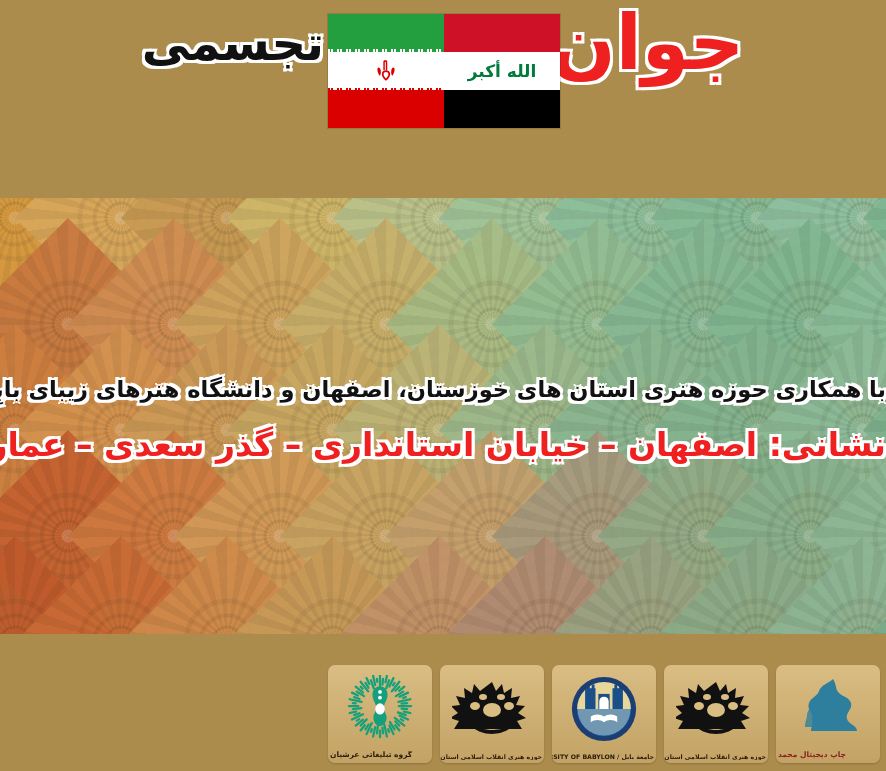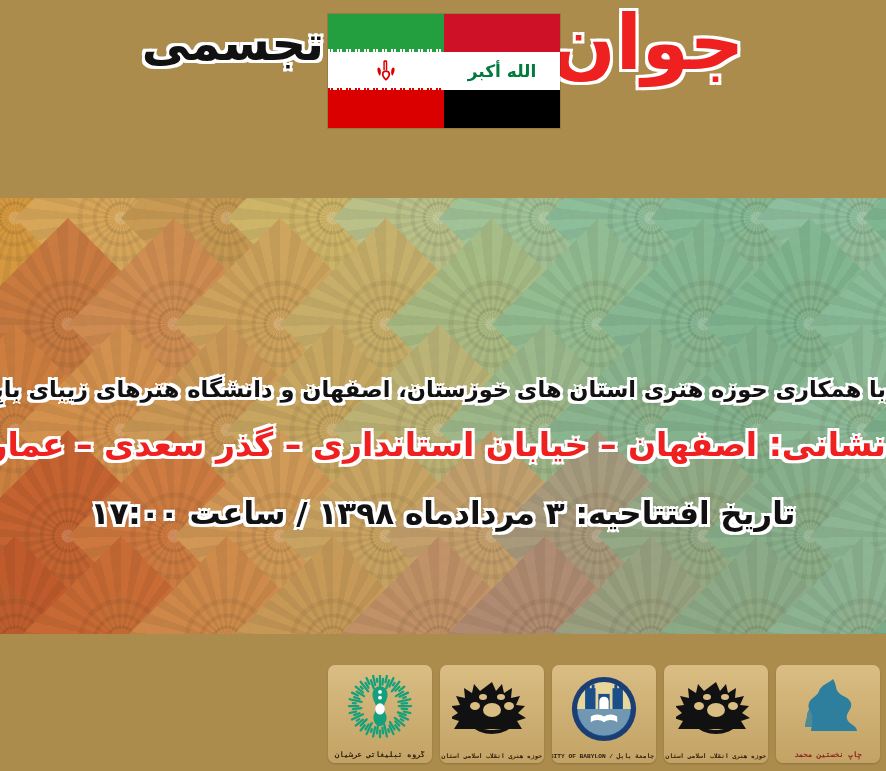--- a/index.html
+++ b/index.html
@@ -127,23 +127,23 @@
     padding-bottom:3px;
     overflow:hidden;
     box-shadow:0 1px 2px rgba(0,0,0,.18);
   }
   .logo-mark{
     flex:1;width:100%;
     display:flex;align-items:center;justify-content:center;
   }
   .logo-cap{
     font-size:7.5px;font-weight:bold;color:#2a1b0b;
-    text-align:center;line-height:1.15;direction:rtl;
+    text-align:left;line-height:1.15;direction:rtl;
     width:100%;padding:0 2px;
-    white-space:nowrap;overflow:hidden;font-family:Liberation Mono, monospace;
+    white-space:nowrap;overflow:hidden;
   }
   .logo-cap.sm{font-size:6.2px;}
   .logo-cap.red{color:#8c2020;}
 </style>
 </head>
 <body>
 
 <div class="poster">
 
   <div class="diamond-band" id="diamond-band">
@@ -222,33 +222,32 @@
   </div>
 
 
   <div id="title-line2-wrap">
     <span class="txt t-red" id="title-highlight" style="position:static;">جوان</span>
     <span class="txt t-black" id="title-line2" style="position:static;">هنرهای تجسمی</span>
   </div>
 
   <div class="txt t-black" id="partners">با همکاری حوزه هنری استان های خوزستان، اصفهان و دانشگاه هنرهای زیبای بابِل (بغداد)</div>
   <div class="txt t-red" id="address">نشانی: اصفهان – خیابان استانداری – گذر سعدی – عمارت سعدی</div>
-  <div class="txt t-black" id="opening">تاریخ افتتاحیه: ۳ مردادماه ۱۳۹۸ / ساعت ۱۷:۰۰</div>
 
   <div class="logo-strip" id="logo-strip">
       <div class="logo-card">
         <div class="logo-mark">
       <svg viewBox="0 0 70 62" width="70" height="62">
         <path d="M40 2c4 6 2 10 6 14s10 4 12 10-6 10-4 16 10 6 10 12H18c0-6 4-8 2-14s-6-8-4-14 8-6 10-12 10-8 14-12z" fill="#2e7f9e"></path>
         <path d="M22 26c2 4 0 8 2 12s6 6 6 12H12c0-6 2-8 2-12s4-8 8-12z" fill="#2e7f9e" opacity=".8"></path>
         <rect x="19" y="28" width="5" height="26" fill="#2e7f9e" opacity=".9"></rect>
         <path d="M21.5 24l3 5h-6z" fill="#2e7f9e"></path>
       </svg>
         </div>
-        <div class="logo-cap red">چاپ نخستین محمد</div>
+        <div class="logo-cap red">چاپ دیجیتال محمد</div>
       </div>
       <div class="logo-card">
         <div class="logo-mark">
       <svg viewBox="0 0 80 58" width="80" height="58">
         <g fill="#111111">
           <path d="M40 2l4 9 6-7 2 9 8-5-1 10 9-2-4 9 9 1-7 7 8 5-9 3 5 8H2l5-8-9-3 8-5-7-7 9-1-4-9 9 2-1-10 8 5 2-9 6 7z"></path>
         </g>
         <g fill="#d9bd83">
           <ellipse cx="40" cy="30" rx="9" ry="7"></ellipse>
           <ellipse cx="23" cy="26" rx="5" ry="4"></ellipse>

